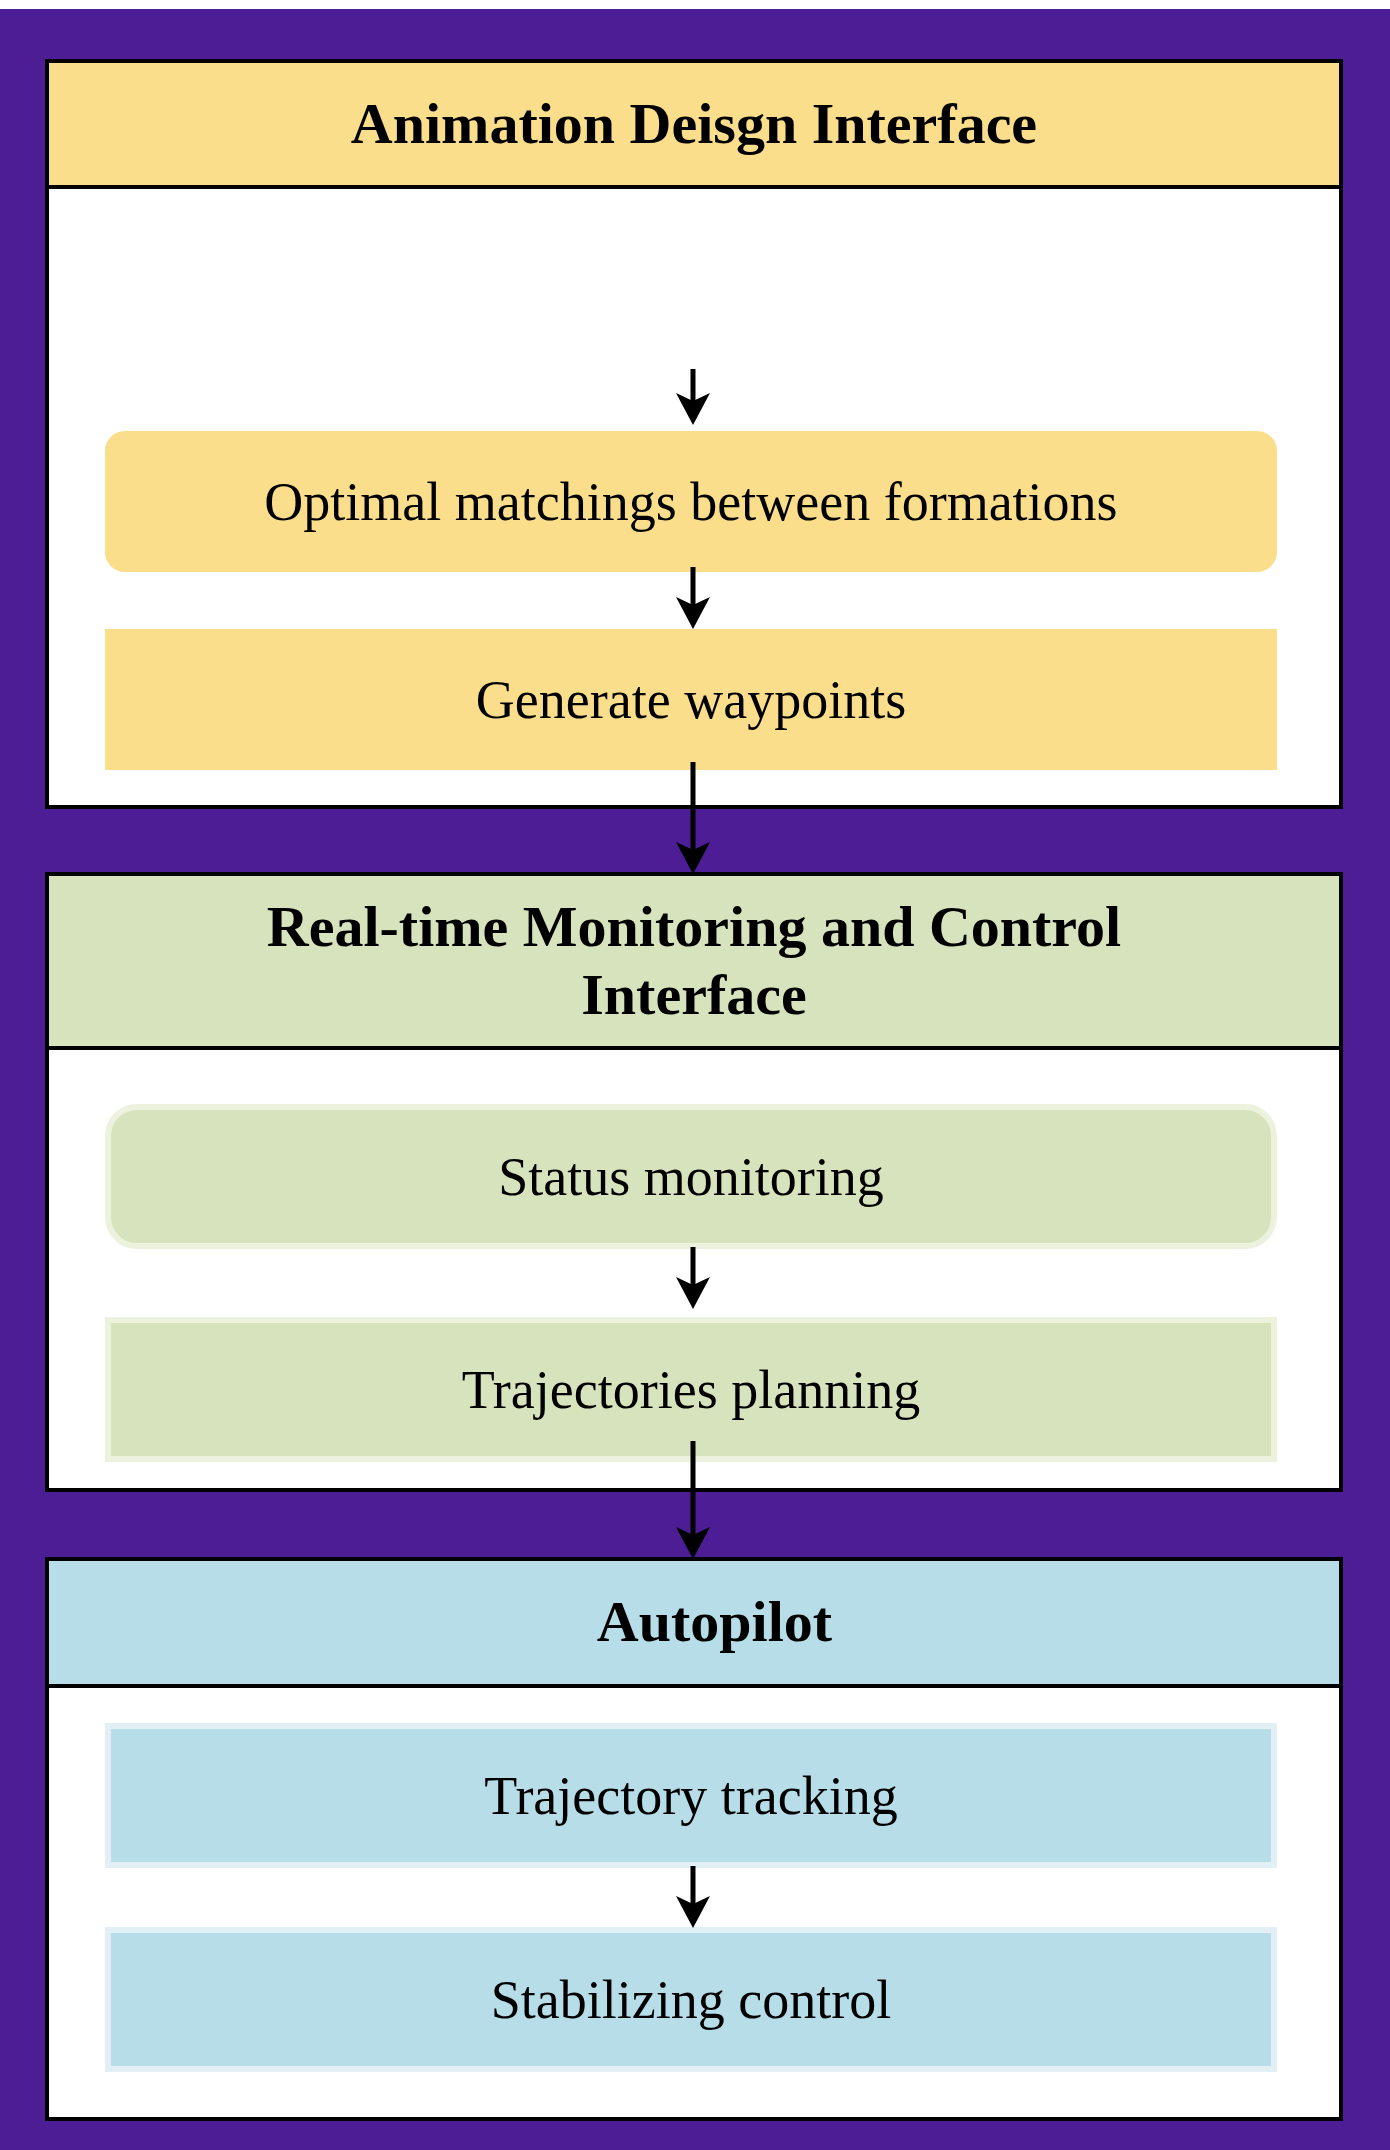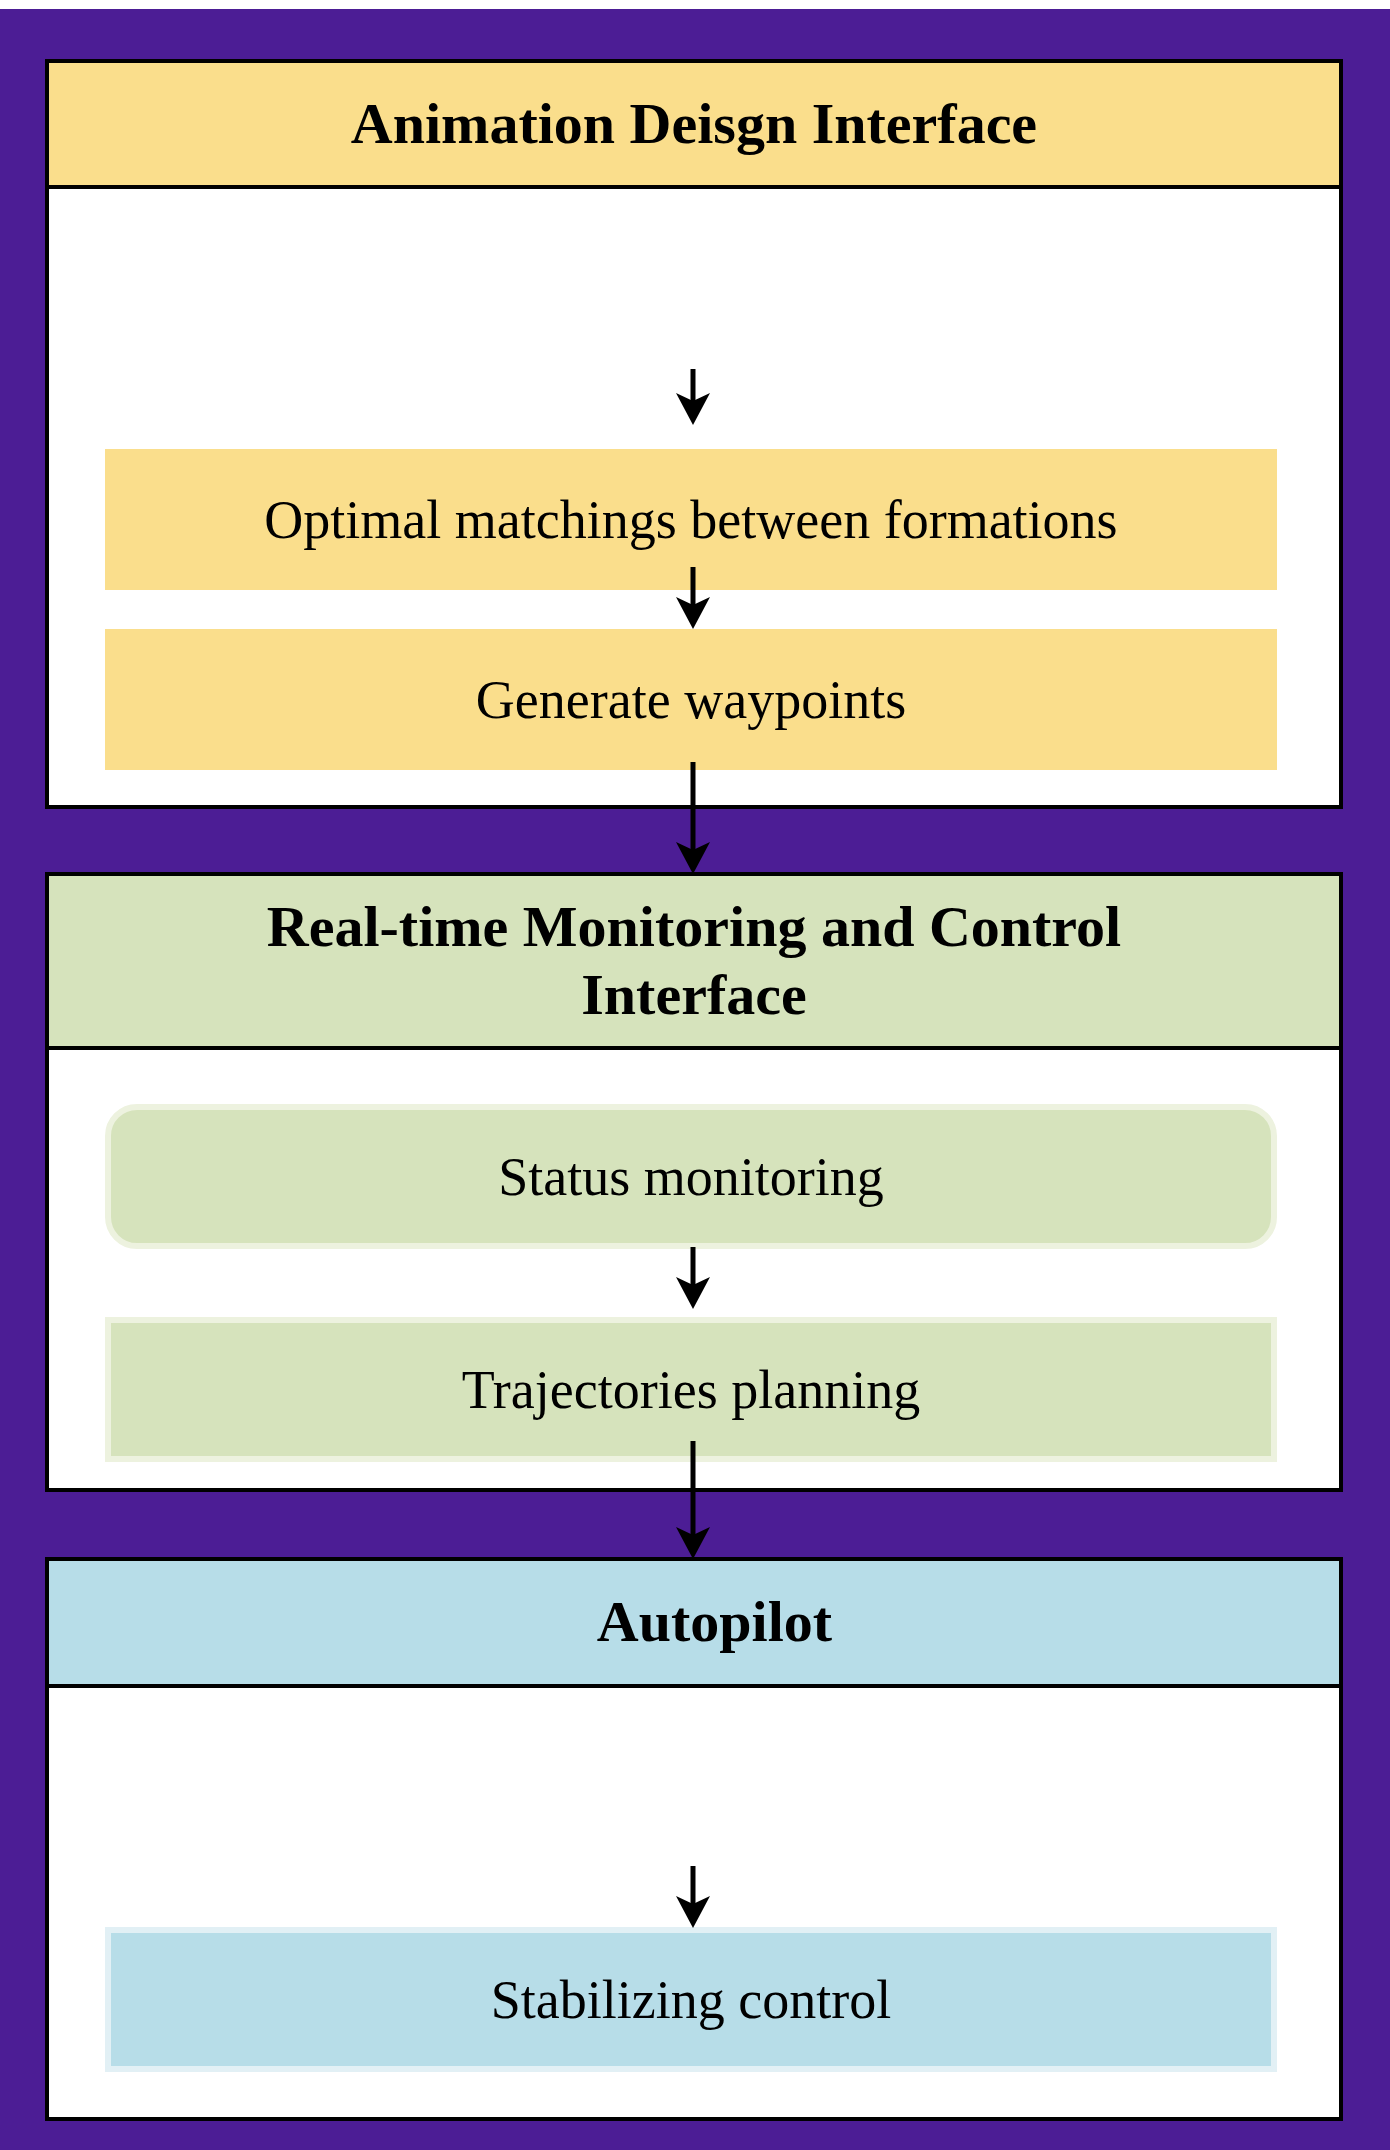--- a/index.html
+++ b/index.html
@@ -50,21 +50,21 @@
     justify-content: center;
     text-align: center;
     font-size: 54px;
     color: #000000;
     z-index: 2;
   }
   .item.yellow { background: var(--yellow); height: 141px; }
   .item.green  { background: var(--green);  height: 145px; border: 6px solid var(--green-light); }
   .item.blue   { background: var(--blue);   height: 145px; border: 6px solid var(--blue-light); }
   #item-b1 { top: 220px; }
-  #item-b2 { top: 440px; }
+  #item-b2 { top: 422px; border-radius: 20px; }
   #item-b3 { top: 620px; }
   #item-g1 { top: 1095px; border-radius: 32px; }
   #item-g2 { top: 1308px; }
   #item-a1 { top: 1714px; }
   #item-a2 { top: 1918px; }
   .arrow {
     position: absolute;
     left: 671px;
     width: 44px;
     z-index: 5;
@@ -99,20 +99,21 @@
       <div class="header-text">Autopilot</div>
     </div>
   </div>
 
   <div class="item yellow" id="item-b2">Optimal matchings between formations</div>
   <div class="item yellow" id="item-b3">Generate waypoints</div>
 
   <div class="item green" id="item-g1">Status monitoring</div>
   <div class="item green" id="item-g2">Trajectories planning</div>
 
+  <div class="item blue" id="item-a1">Trajectory tracking</div>
   <div class="item blue" id="item-a2">Stabilizing control</div>
 
   <div class="arrow" id="arrow-1">
     <svg width="44" height="56" viewBox="0 0 44 56" xmlns="http://www.w3.org/2000/svg">
       <line x1="22" y1="0" x2="22" y2="32" stroke="#000" stroke-width="5"></line>
       <polygon points="22,56 5,24 22,32 39,24" fill="#000"></polygon>
     </svg>
   </div>
   <div class="arrow" id="arrow-2">
     <svg width="44" height="62" viewBox="0 0 44 62" xmlns="http://www.w3.org/2000/svg">

